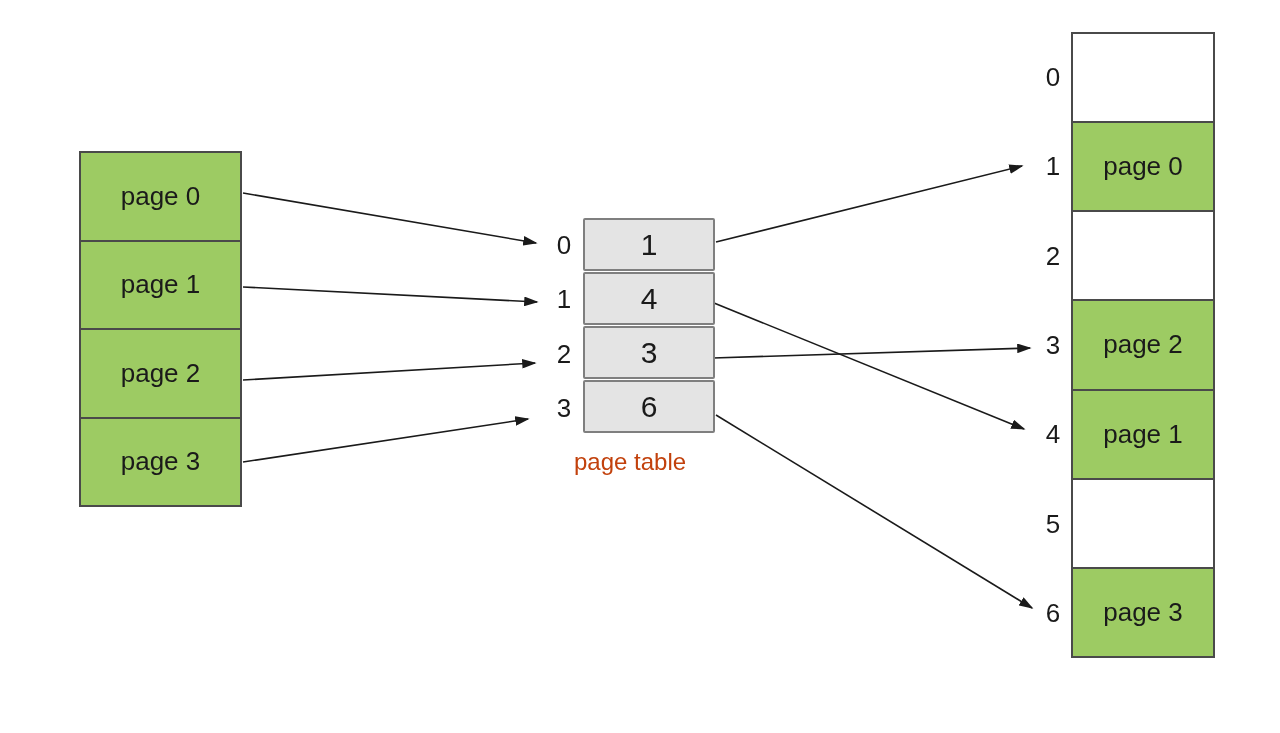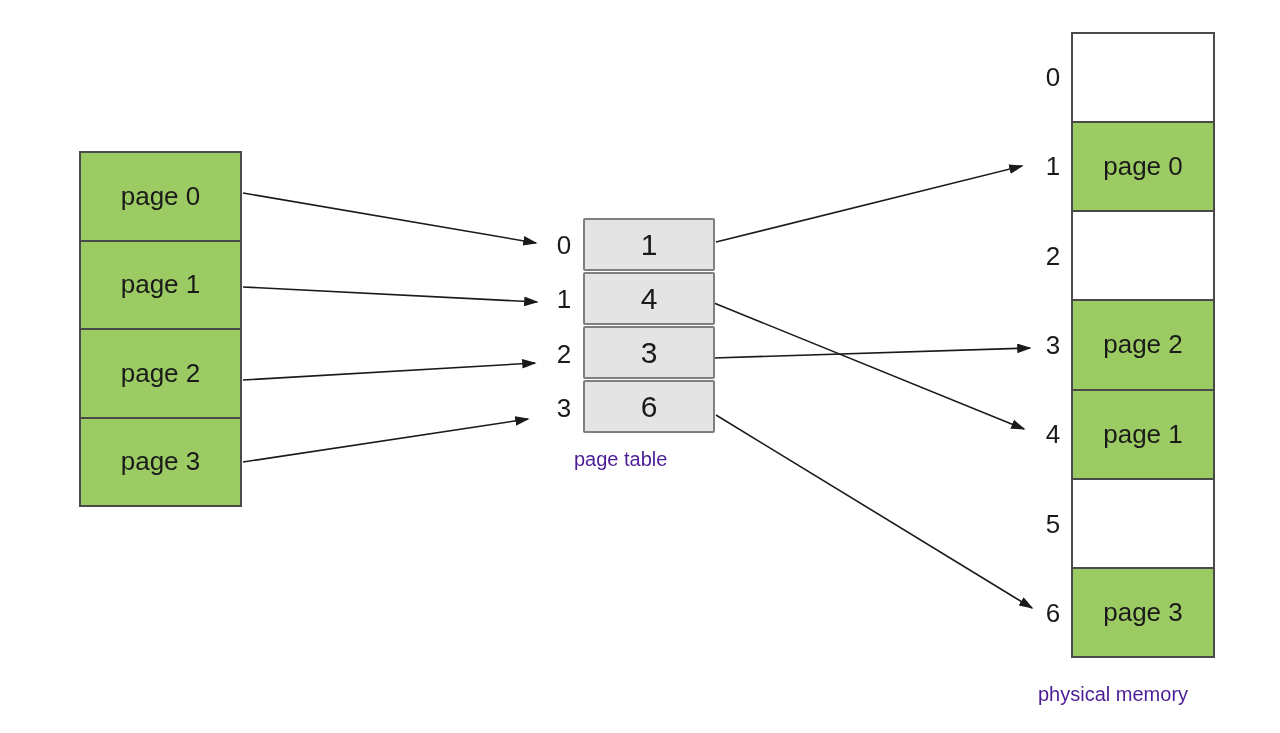--- a/index.html
+++ b/index.html
@@ -112,23 +112,23 @@
   .pm-number.f1 { top: 151px; }
   .pm-number.f2 { top: 241px; }
   .pm-number.f3 { top: 330px; }
   .pm-number.f4 { top: 419px; }
   .pm-number.f5 { top: 509px; }
   .pm-number.f6 { top: 598px; }
 
   
   .caption {
     position: absolute;
-    font-size: 20px;
+    font-size: 24px;
     white-space: nowrap;
-    color: #4c1d95;
+    color: #c2410c;
   }
   .caption-lm { left: 63px;   top: 542px; }
   .caption-pt { left: 574px;  top: 448px; }
   .caption-pm { left: 1038px; top: 683px; }
 </style>
 </head>
 <body>
 
 <div class="canvas" style="--page-fill: #9dcb63; --table-fill: #e4e4e4; --table-border: #7f7f7f; --box-border: #4a4a4a; --arrow: #1a1a1a;">
 
@@ -200,15 +200,14 @@
     <div class="pm-frame filled">
       <span class="frame-label">page 1</span>
     </div>
     <div class="pm-frame">
       <span class="frame-label"></span>
     </div>
     <div class="pm-frame filled">
       <span class="frame-label">page 3</span>
     </div>
   </div>
-  <div class="caption caption-pm">physical memory</div>
 
 </div>
 
 </body></html>

